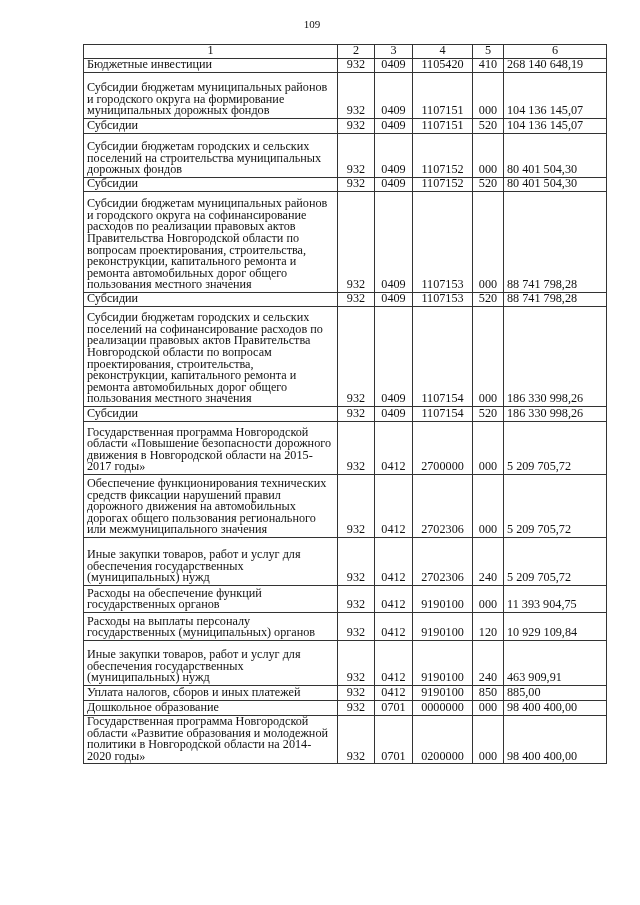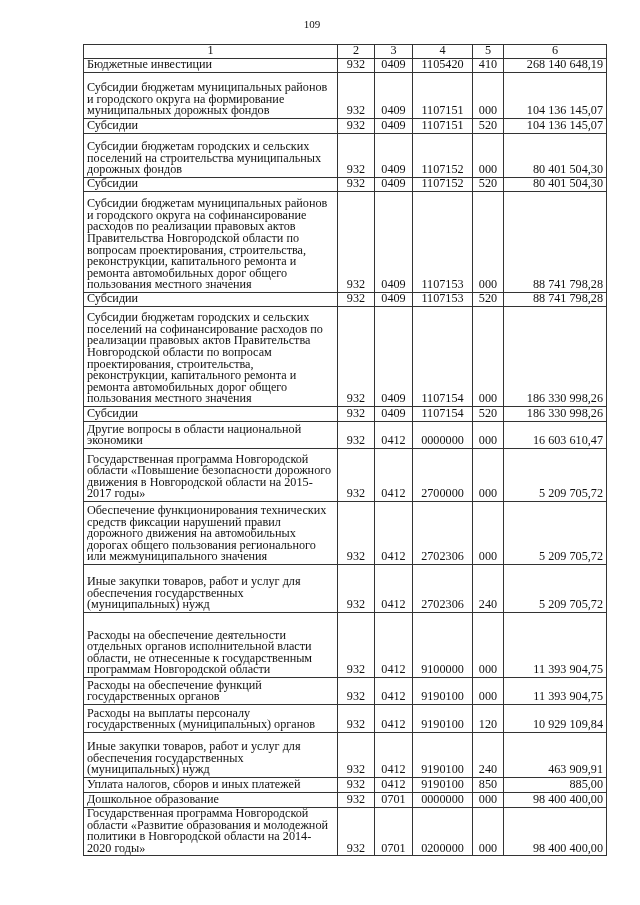--- a/index.html
+++ b/index.html
@@ -7,21 +7,21 @@
          font-family: "Liberation Serif", "DejaVu Serif", serif; color: #111; }
   .page-number { position: absolute; top: 18px; left: 0; width: 624px; text-align: center;
                  font-size: 11px; }
   table.budget { position: absolute; left: 83px; top: 44px; border-collapse: collapse;
                  table-layout: fixed; width: 523px; font-size: 12.2px; line-height: 11.6px; }
   table.budget td, table.budget th { border: 1px solid #333; padding: 0 3px 1px 3px;
                  vertical-align: bottom; font-weight: normal; overflow: hidden; }
   table.budget th { text-align: center; height: 12px; vertical-align: middle; }
   td.c1 { text-align: left; padding-left: 5px; }
   td.c2, td.c3, td.c4, td.c5 { text-align: center; padding: 0 1px 1px 1px; }
-  td.c6 { text-align: right; padding-right: 4px; }
+  td.c6 { padding-right: 4px; }
   col.w1 { width: 254px; } col.w2 { width: 37px; } col.w3 { width: 38px; }
   col.w4 { width: 60px; } col.w5 { width: 31px; } col.w6 { width: 103px; }
 </style>
 </head>
 <body>
 
 <div class="page-number">109</div>
 
 <table class="budget">
   <colgroup>
@@ -108,28 +108,20 @@
         <td class="c6">186 330 998,26</td>
       </tr>
       <tr style="height: 15px;">
         <td class="c1">Субсидии</td>
         <td class="c2">932</td>
         <td class="c3">0409</td>
         <td class="c4">1107154</td>
         <td class="c5">520</td>
         <td class="c6">186 330 998,26</td>
       </tr>
-      <tr style="height: 27px;">
-        <td class="c1">Другие вопросы в области национальной экономики</td>
-        <td class="c2">932</td>
-        <td class="c3">0412</td>
-        <td class="c4">0000000</td>
-        <td class="c5">000</td>
-        <td class="c6">16 603 610,47</td>
-      </tr>
       <tr style="height: 53px; margin-top: 16px;">
         <td class="c1">Государственная программа Новгородской области «Повышение безопасности дорожного движения в Новгородской области на 2015-2017 годы»</td>
         <td class="c2">932</td>
         <td class="c3">0412</td>
         <td class="c4">2700000</td>
         <td class="c5">000</td>
         <td class="c6">5 209 705,72</td>
       </tr>
       <tr style="height: 63px;">
         <td class="c1">Обеспечение функционирования технических средств фиксации нарушений правил дорожного движения на автомобильных дорогах общего пользования регионального или межмуниципального значения</td>
@@ -139,28 +131,20 @@
         <td class="c5">000</td>
         <td class="c6">5 209 705,72</td>
       </tr>
       <tr style="height: 48px;">
         <td class="c1">Иные закупки товаров, работ и услуг для обеспечения государственных (муниципальных) нужд</td>
         <td class="c2">932</td>
         <td class="c3">0412</td>
         <td class="c4">2702306</td>
         <td class="c5">240</td>
         <td class="c6">5 209 705,72</td>
-      </tr>
-      <tr style="height: 65px;">
-        <td class="c1">Расходы на обеспечение деятельности отдельных органов исполнительной власти области, не отнесенные к государственным программам Новгородской области</td>
-        <td class="c2">932</td>
-        <td class="c3">0412</td>
-        <td class="c4">9100000</td>
-        <td class="c5">000</td>
-        <td class="c6">11 393 904,75</td>
       </tr>
       <tr style="height: 27px; margin-left: 8px;">
         <td class="c1">Расходы на обеспечение функций государственных органов</td>
         <td class="c2">932</td>
         <td class="c3">0412</td>
         <td class="c4">9190100</td>
         <td class="c5">000</td>
         <td class="c6">11 393 904,75</td>
       </tr>
       <tr style="height: 28px;">

